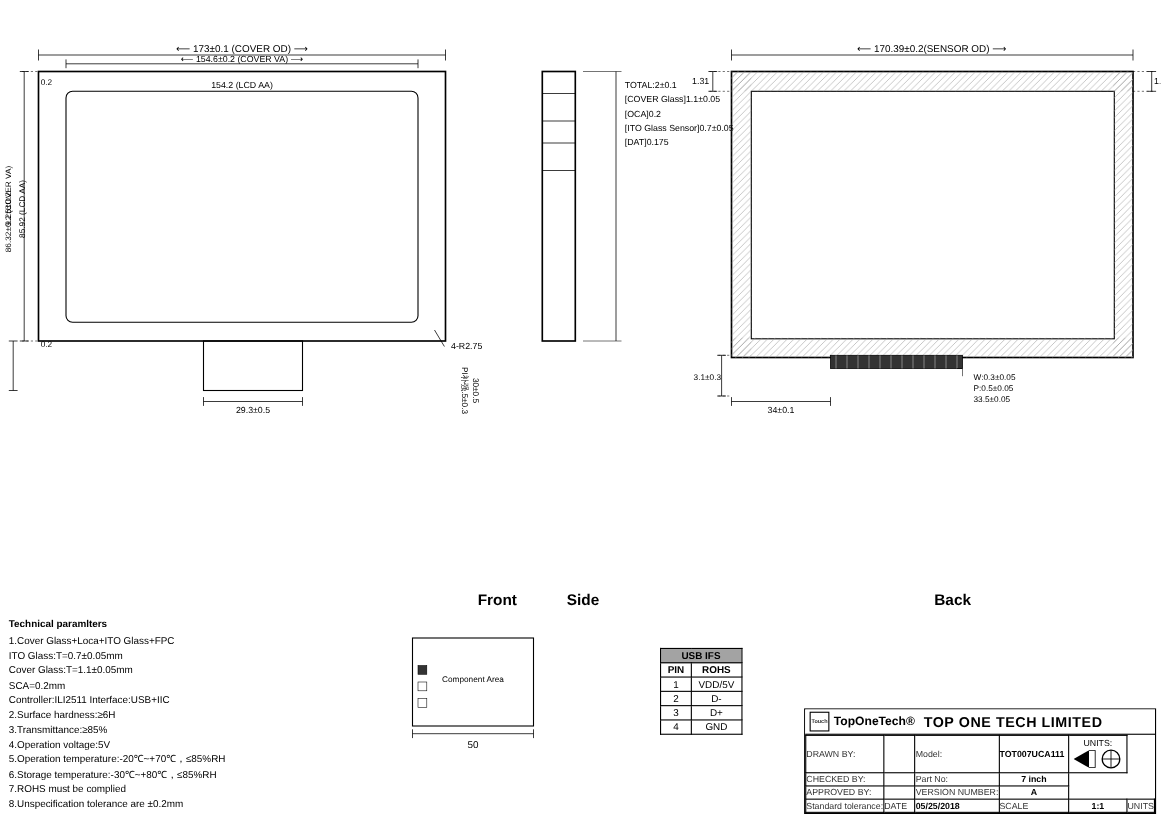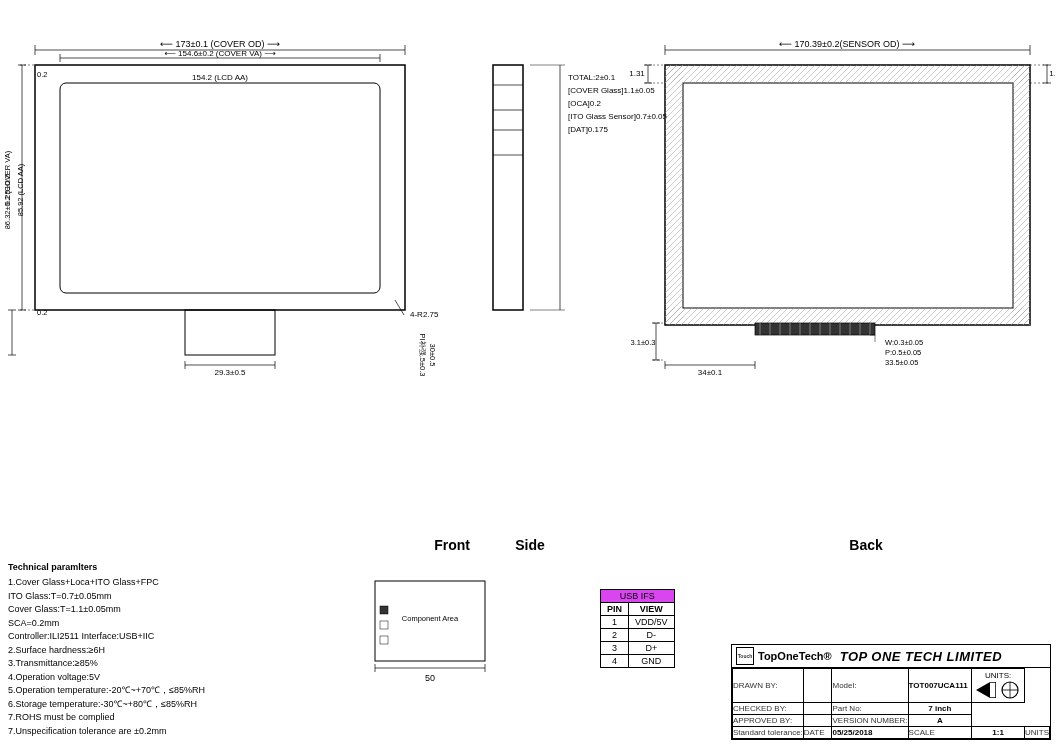--- a/index.html
+++ b/index.html
@@ -108,22 +108,22 @@
       font-size: 9px;
     }
 
     .usb-table td, .usb-table th {
       border: 1px solid #000;
       padding: 1px 6px;
       text-align: center;
     }
 
     .usb-header {
-      background: #d946ef;
-      font-weight: normal;
+      background: #a3a3a3;
+      font-weight: bold;
       text-align: center;
     }
 
     
     .tech-params {
       position: absolute;
       left: 8px;
       bottom: 10px;
       font-size: 9px;
       line-height: 1.5;
@@ -301,21 +301,21 @@
     <div>   ITO Glass:T=0.7±0.05mm</div>
     <div>   Cover Glass:T=1.1±0.05mm</div>
     <div>   SCA=0.2mm</div>
     <div>   Controller:ILI2511   Interface:USB+IIC</div>
     <div>2.Surface hardness:≥6H</div>
     <div>3.Transmittance:≥85%</div>
     <div>4.Operation voltage:5V</div>
     <div>5.Operation temperature:-20℃~+70℃，≤85%RH</div>
     <div>6.Storage temperature:-30℃~+80℃，≤85%RH</div>
     <div>7.ROHS must be complied</div>
-    <div>7.Unspecification tolerance are ±0.2mm</div>
+    <div>8.Unspecification tolerance are ±0.2mm</div>
   </div>
 
   <div class="connector-diagram">
     <svg width="130" height="115">
 
       <rect x="5" y="5" width="110" height="80" fill="none" stroke="#000" stroke-width="1"></rect>
 
       <text x="60" y="45" font-size="7.5" text-anchor="middle" font-family="Arial">Component Area</text>
 
       <rect x="10" y="30" width="8" height="8" fill="#333" stroke="#000" stroke-width="0.5"></rect>
@@ -335,21 +335,21 @@
   </div>
 
   <div class="usb-table-container">
     <table class="usb-table">
       <tbody>
           <tr>
         <td colspan="2" class="usb-header">USB IFS</td>
       </tr>
       <tr>
         <td style="font-weight:bold;">PIN</td>
-        <td style="font-weight:bold;">VIEW</td>
+        <td style="font-weight:bold;">ROHS</td>
       </tr>
       <tr>
         <td>1</td>
         <td>VDD/5V</td>
       </tr>
       <tr>
         <td>2</td>
         <td>D-</td>
       </tr>
       <tr>
@@ -368,21 +368,21 @@
 
     <div class="title-block-header">
       <div class="company-logo">
         <div class="logo-box">
           <span style="font-size:5px;color:#333;">Touch</span>
         </div>
         <div>
           <span style="font-size:11px;font-weight:bold;color:#000;">TopOneTech®</span>
         </div>
       </div>
-      <div style="margin-left:8px; font-size:13px; font-weight:bold; color:#000; letter-spacing:0.5px;font-style:italic;">TOP ONE TECH LIMITED</div>
+      <div style="margin-left:8px; font-size:13px; font-weight:bold; color:#000; letter-spacing:0.5px;">TOP ONE TECH LIMITED</div>
     </div>
 
     <div class="title-block-rows">
 
       <div class="tb-row">
         <div class="tb-cell" style="width:55px;">
           <span class="tb-label">DRAWN BY:</span>
         </div>
         <div class="tb-cell" style="width:60px;">
           <span class="tb-value"></span>

